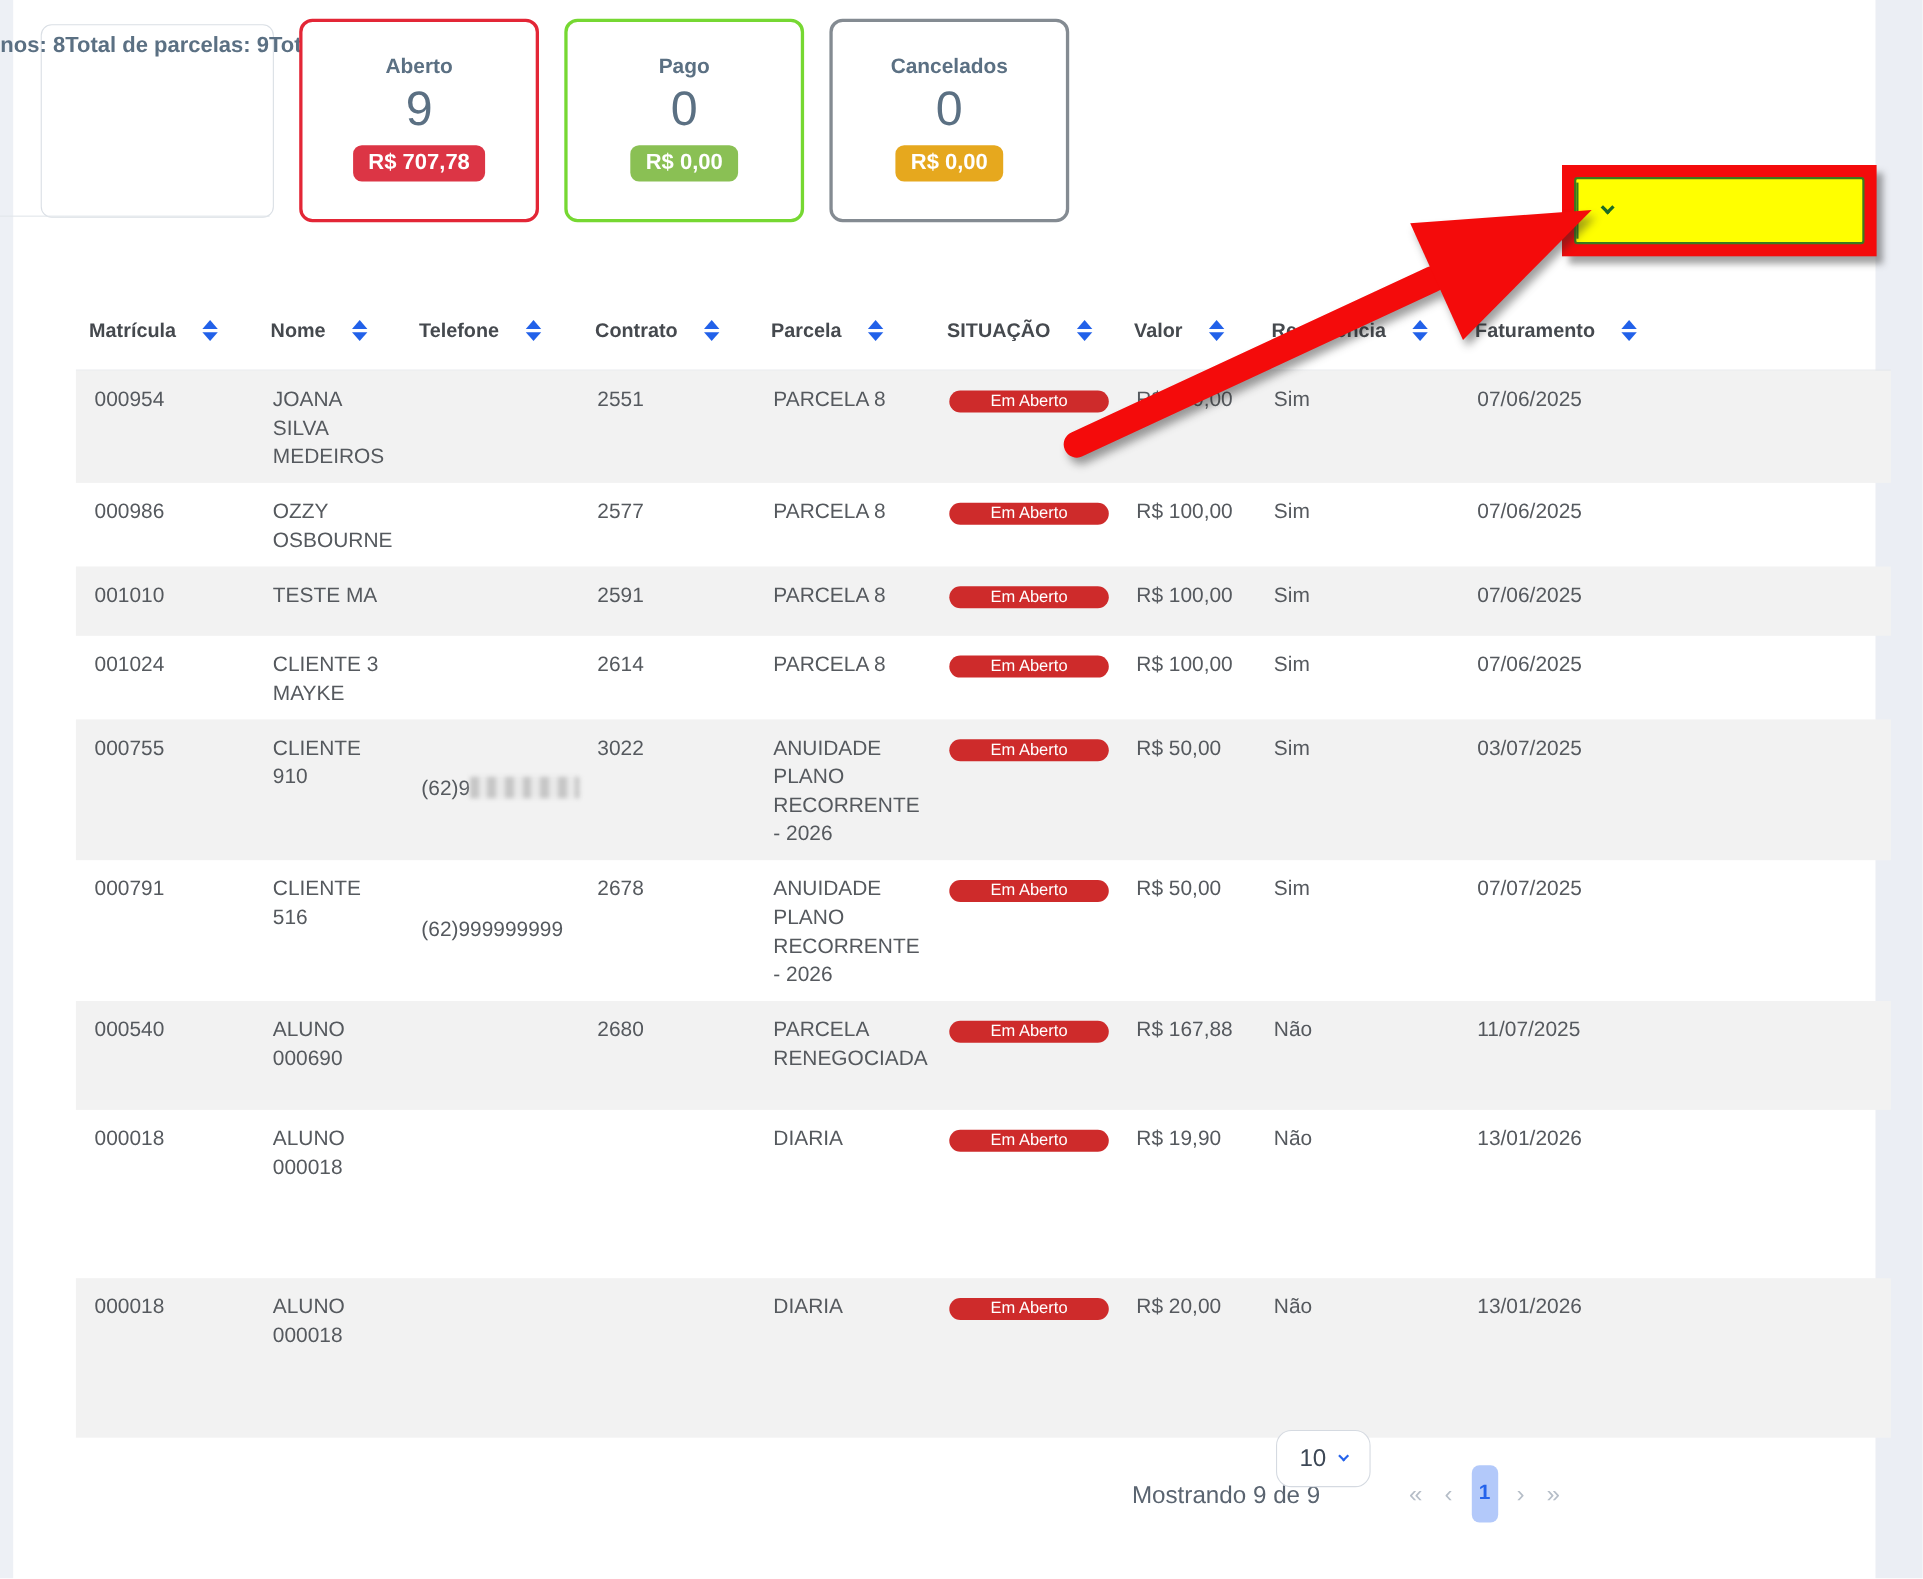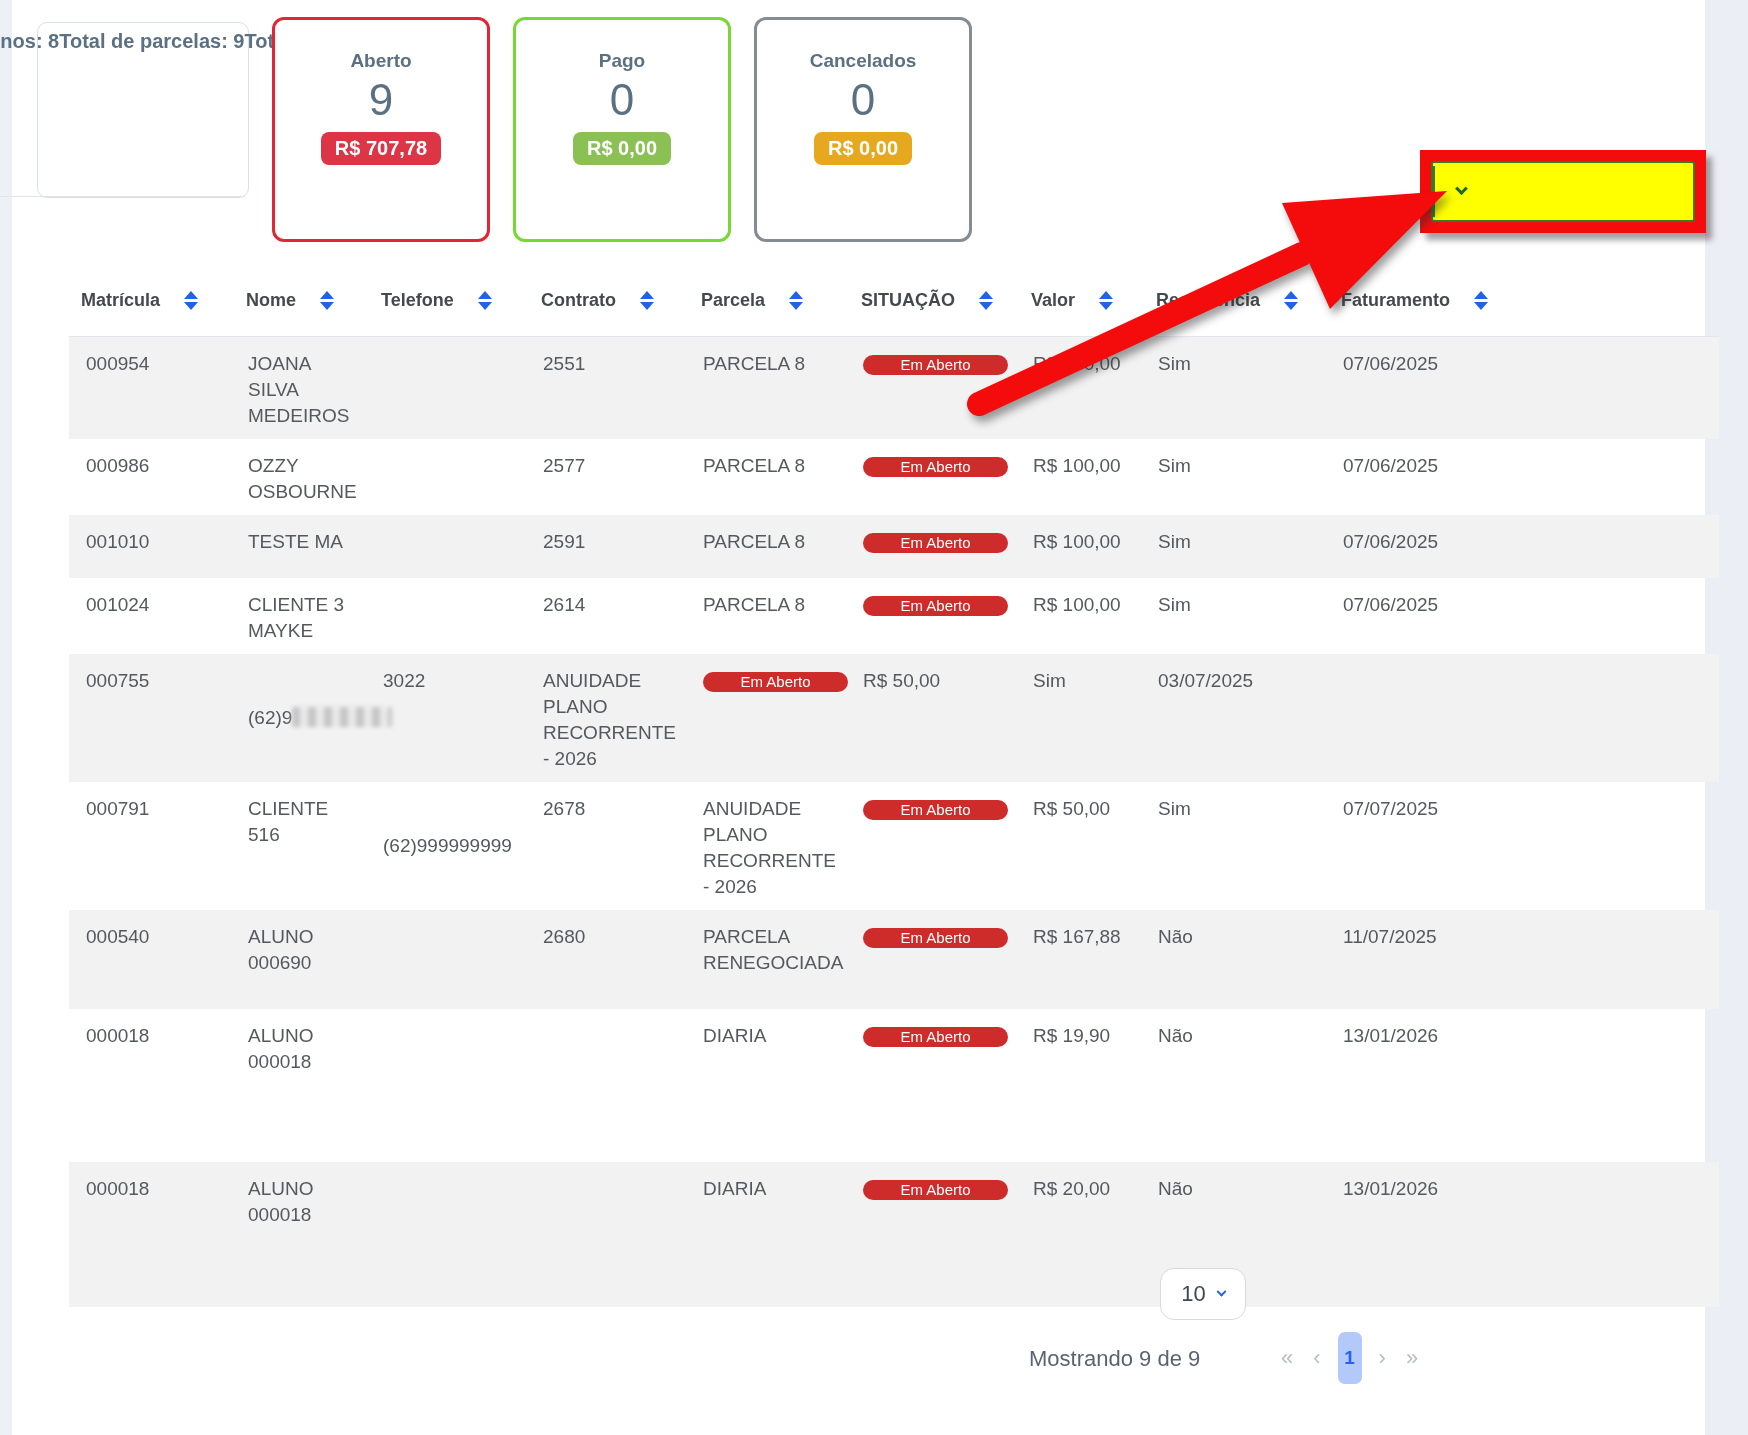--- a/index.html
+++ b/index.html
@@ -11,21 +11,21 @@
   .strip.right { left:1705px; width:43px; background:#ebeef4; }
 
   
   .summary-card { position:absolute; left:37px; top:22px; width:212px; height:176px;
     background:#fff; border:1px solid #dadfe5; border-radius:10px;
     display:flex; flex-direction:row; justify-content:center; padding:0 15px; }
   .summary-line { font-size:20px; font-weight:700; color:#5b7083; padding:7px 0; white-space:nowrap; }
   .summary-line:not(:last-child) { border-bottom:1px solid #e1e5ea; }
 
   
-  .status-card { position:absolute; top:17px; width:218px; height:225px; background:#fff;
+  .status-card { position:absolute; top:17px; width:218px; height:185px; background:#fff;
     border-radius:12px; display:flex; flex-direction:column; align-items:center; }
   .status-card .title { margin-top:30px; font-size:19px; font-weight:700; color:#5b7083; }
   .status-card .count { margin-top:2px; font-size:44px; color:#5b7083; line-height:52px; }
   .status-card .amount { margin-top:6px; font-size:20px; font-weight:700; color:#fff;
     border-radius:8px; padding:5px 14px; }
 
   
   .share-annotation { position:absolute; left:1420px; top:150px; width:286px; height:83px;
     background:#f40b0b; box-shadow:6px 7px 6px rgba(70,70,70,.5); z-index:5; }
   .share-btn { position:absolute; left:11px; top:11px; right:11px; bottom:11px;
@@ -63,21 +63,21 @@
   .cell.telefone span.phone { display:inline-block; margin-top:37px; white-space:nowrap; }
   .blurred { display:inline-block; width:100px; height:20px; vertical-align:-3px; border-radius:2px;
     background:repeating-linear-gradient(90deg,#c6c6c6 0 8px,#e9e9e9 8px 16px),
                repeating-linear-gradient(0deg,rgba(190,190,190,.6) 0 7px,rgba(246,246,246,.6) 7px 14px);
     filter:blur(2px); }
   .badge-status { display:inline-flex; align-items:center; justify-content:center;
     min-width:145px; height:20px; border-radius:17px; color:#fff; font-size:15px; margin-top:-2px; }
 
   
   .footer-showing { position:absolute; left:1029px; top:1346px; font-size:22px; color:#5a6470; }
-  .pagesize { position:absolute; left:1160px; top:1268px; width:86px; height:52px;
+  .pagesize { position:absolute; left:1160px; top:1300px; width:86px; height:52px;
     border:1.5px solid #d5dae1; border-radius:14px; background:#fff; cursor:pointer;
     display:flex; align-items:center; justify-content:center; gap:12px;
     font-size:22px; color:#3d4856; }
   .pagination { position:absolute; left:1278px; top:1332px; height:52px;
     display:flex; align-items:center; gap:14px; }
   .pg-arrow { font-size:22px; color:#b6bec8; cursor:pointer; padding:0 3px; }
   .pg-page { width:24px; height:52px; border-radius:7px; background:#b3c9fa; color:#2563eb;
     font-size:19px; font-weight:700; display:flex; align-items:center; justify-content:center; cursor:pointer; }
 </style>
 </head>
@@ -230,20 +230,21 @@
         <div class="cell telefone"></div>
         <div class="cell contrato">2614</div>
         <div class="cell parcela">PARCELA 8</div>
         <div class="cell situacao"><span class="badge-status" style="background: rgb(206, 43, 43);">Em Aberto</span></div>
         <div class="cell valor">R$ 100,00</div>
         <div class="cell recorrencia">Sim</div>
         <div class="cell faturamento">07/06/2025</div>
       </div>
       <div class="tgrid trow">
         <div class="cell matricula">000755</div>
+        <div class="cell nome">CLIENTE 910</div>
         <div class="cell telefone"><span class="phone">(62)9<span class="blurred"></span></span></div>
         <div class="cell contrato">3022</div>
         <div class="cell parcela">ANUIDADE PLANO RECORRENTE - 2026</div>
         <div class="cell situacao"><span class="badge-status" style="background: rgb(206, 43, 43);">Em Aberto</span></div>
         <div class="cell valor">R$ 50,00</div>
         <div class="cell recorrencia">Sim</div>
         <div class="cell faturamento">03/07/2025</div>
       </div>
       <div class="tgrid trow">
         <div class="cell matricula">000791</div>

